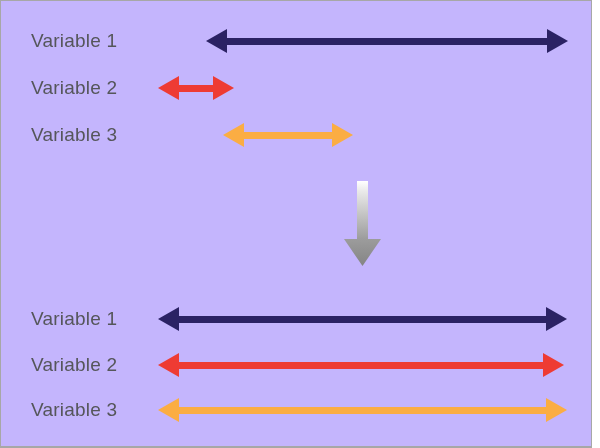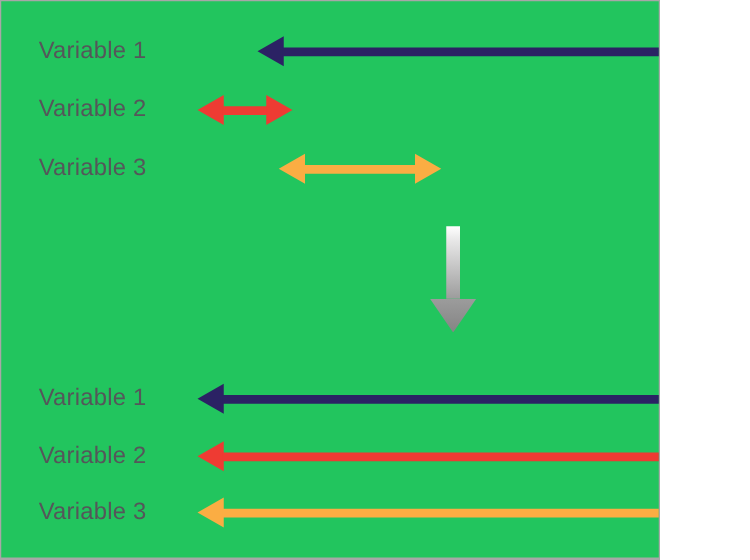--- a/index.html
+++ b/index.html
@@ -1,20 +1,20 @@
 <!DOCTYPE html>
 <html><head>
 <meta charset="utf-8">
 <style>
   html,body{margin:0;padding:0;background:#ffffff;}
   .canvas{
     position:relative;
-    width:528px;height:448px;
+    width:592px;height:448px;
     box-sizing:border-box;
-    background:#22c55e;
+    background:#c4b5fd;
     border:1px solid #a7a7a7;
     border-bottom-width:2px;
     font-family:"Liberation Sans", sans-serif;
     overflow:hidden;
   }
   .row{
     position:absolute;left:0;right:0;height:46px;
   }
   
   .row.t1{top:17px;}

